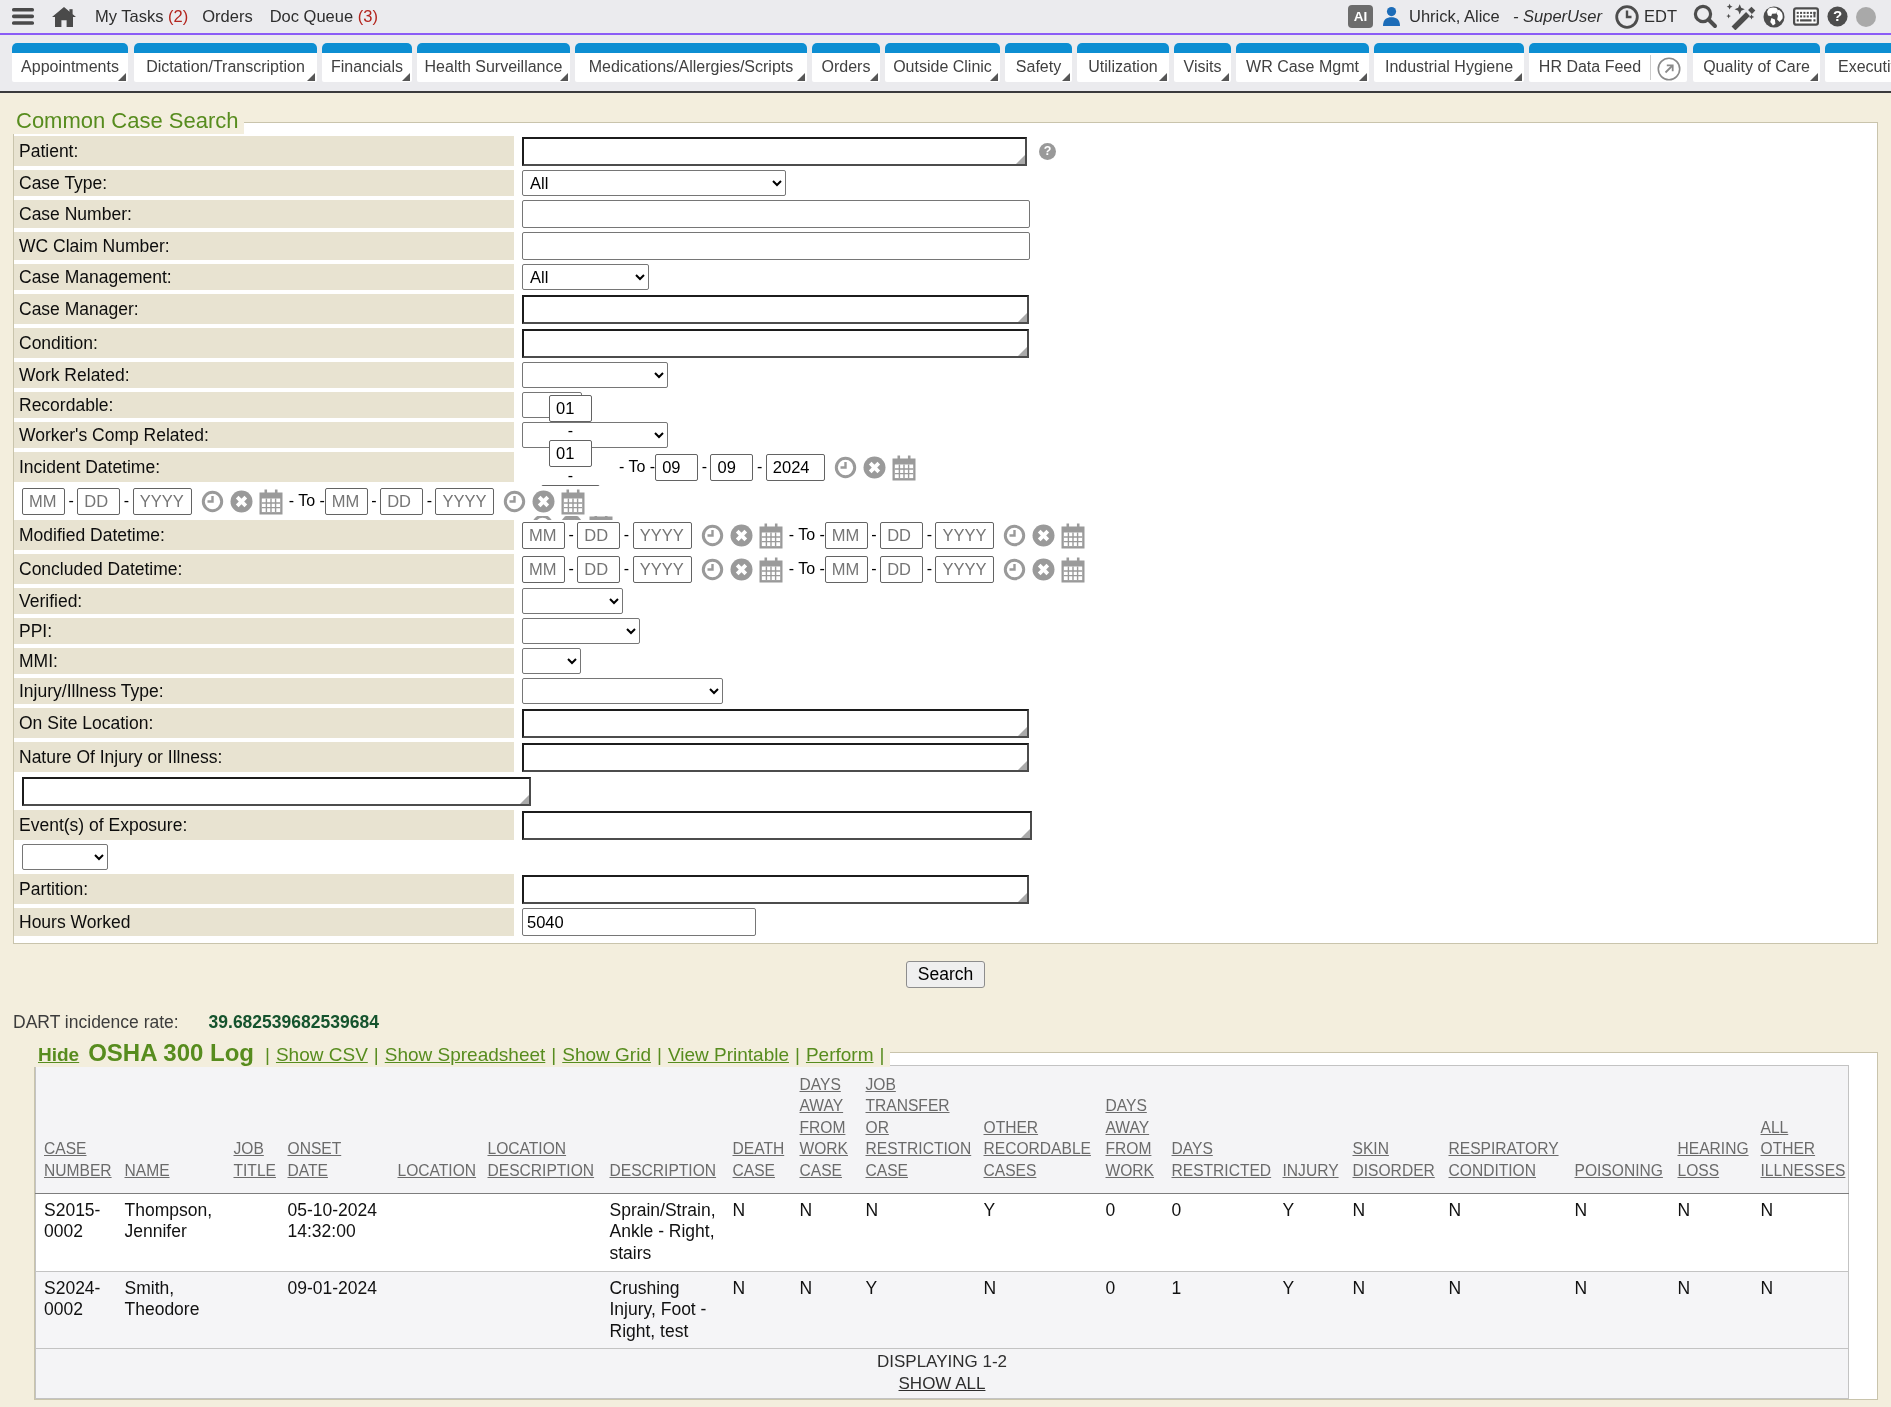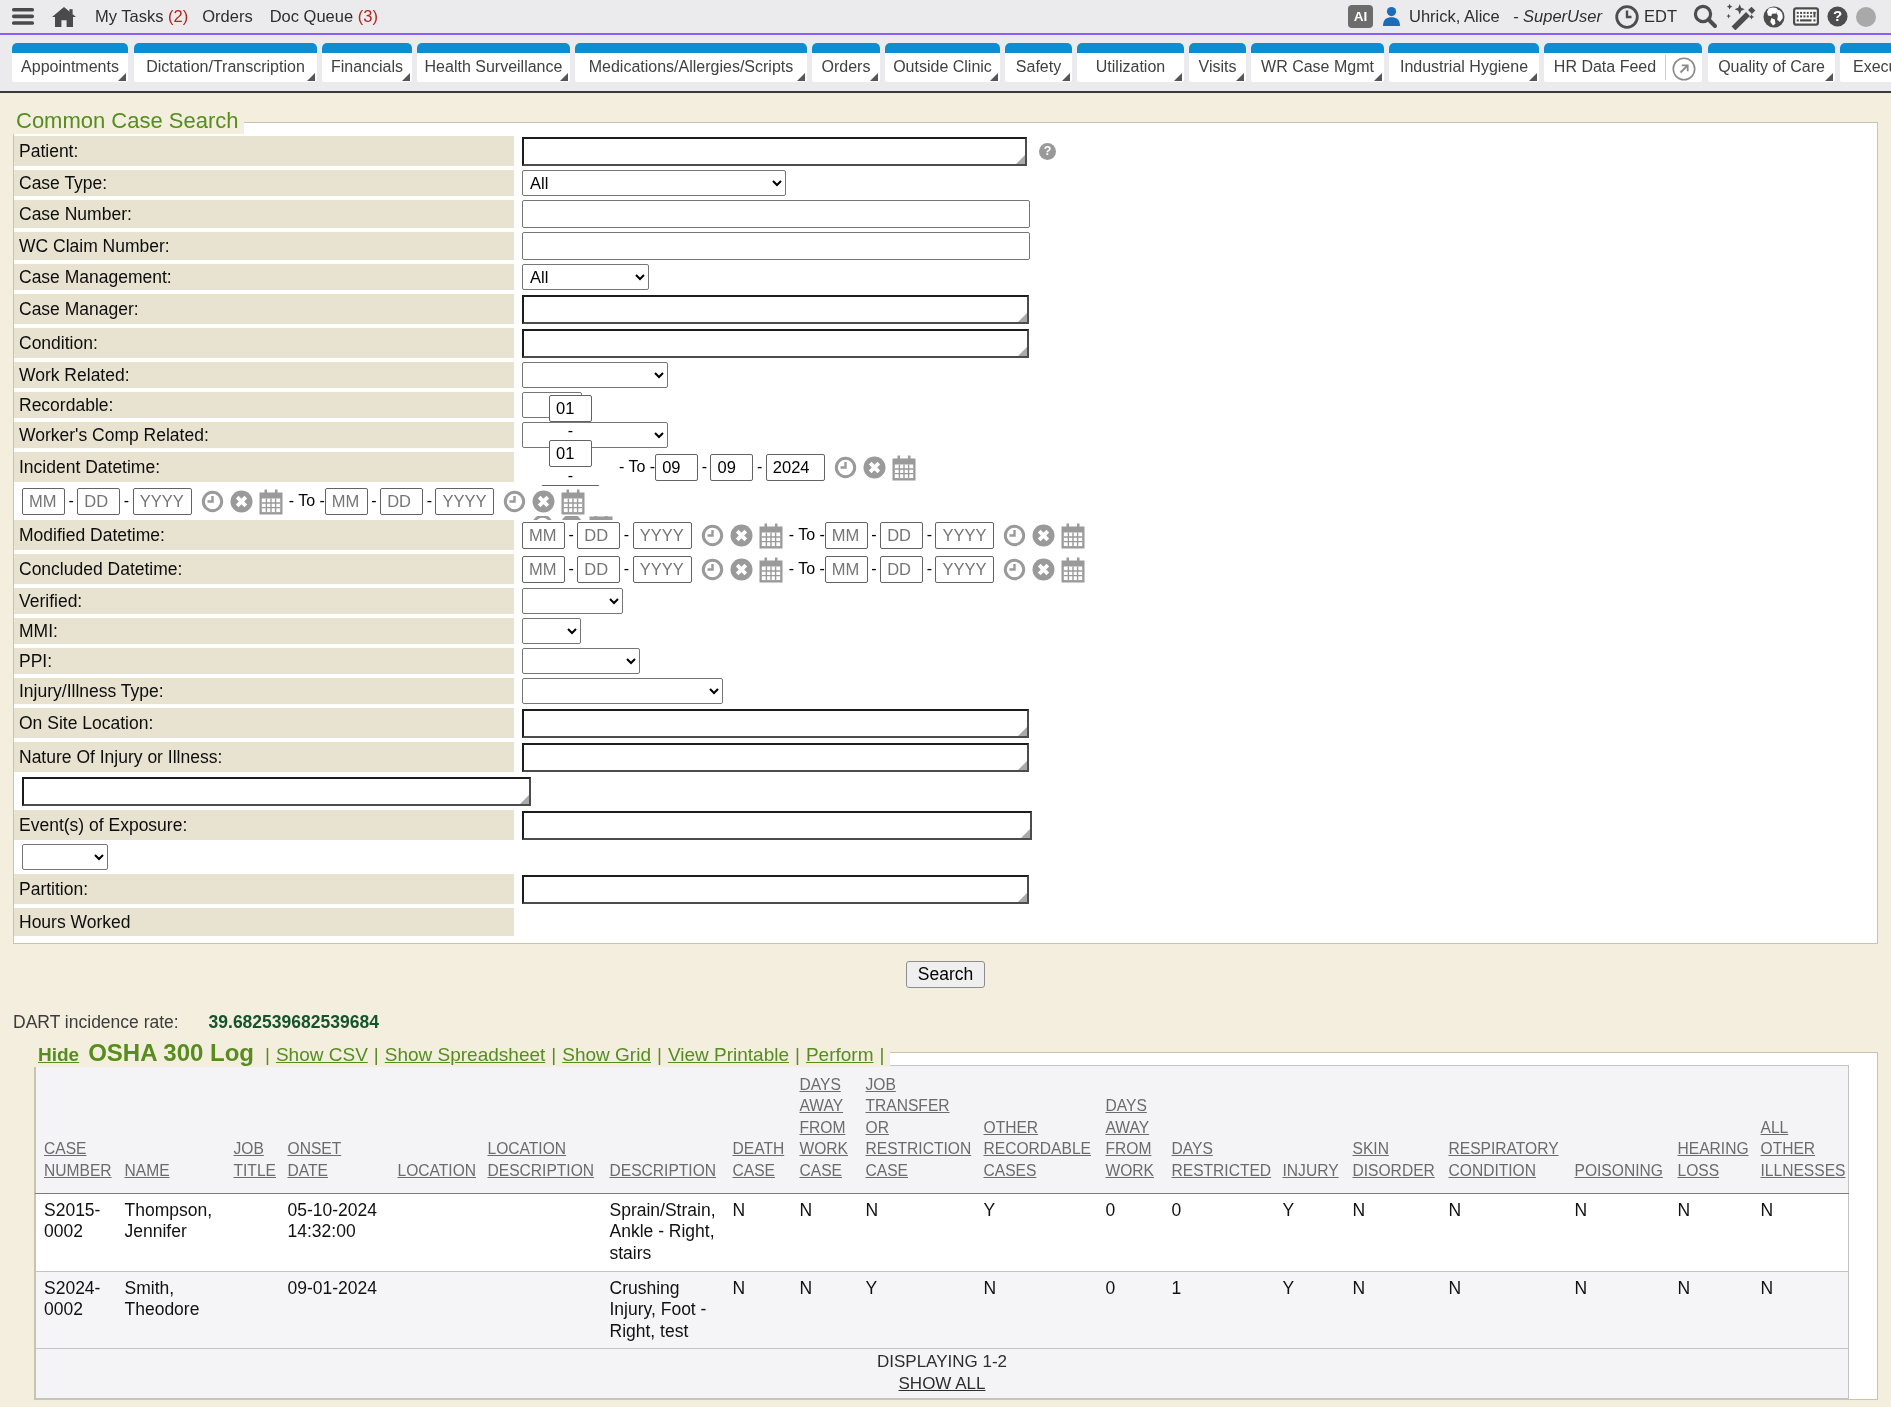--- a/index.html
+++ b/index.html
@@ -206,21 +206,21 @@
   <div class="tab" style="width:115px">
       <div class="strip"></div>
       <div class="txt">Outside Clinic</div>
       <div class="tri"></div>
     </div>
   <div class="tab" style="width:67px">
       <div class="strip"></div>
       <div class="txt">Safety</div>
       <div class="tri"></div>
     </div>
-  <div class="tab" style="width:107px">
+  <div class="tab" style="width:92px">
       <div class="strip"></div>
       <div class="txt">Utilization</div>
       <div class="tri"></div>
     </div>
   <div class="tab" style="width:57px">
       <div class="strip"></div>
       <div class="txt">Visits</div>
       <div class="tri"></div>
     </div>
   <div class="tab" style="width:133px">
@@ -549,29 +549,29 @@
           </span>
         </div>
       </div>
       <div class="frow h-sel">
         <div class="lbl">Verified:</div>
         <div class="inp">
           <select class="sel" style="width:101px"></select>
         </div>
       </div>
       <div class="frow h-sel">
+        <div class="lbl">PPI:</div>
+        <div class="inp">
+          <select class="sel" style="width:118px"></select>
+        </div>
+      </div>
+      <div class="frow h-sel">
         <div class="lbl">MMI:</div>
         <div class="inp">
           <select class="sel" style="width:59px"></select>
-        </div>
-      </div>
-      <div class="frow h-sel">
-        <div class="lbl">PPI:</div>
-        <div class="inp">
-          <select class="sel" style="width:118px"></select>
         </div>
       </div>
       <div class="frow h-sel">
         <div class="lbl">Injury/Illness Type:</div>
         <div class="inp">
           <select class="sel" style="width:201px"></select>
         </div>
       </div>
       <div class="frow h-ta">
         <div class="lbl">On Site Location:</div>
@@ -602,20 +602,23 @@
         </div>
       </div>
       <div class="frow h-ta">
         <div class="lbl">Partition:</div>
         <div class="inp">
           <span class="ta-wrap" style="width:507px"><textarea class="ta" style="width: 507px;"></textarea><span class="grip"></span></span>
         </div>
       </div>
       <div class="frow h-in">
         <div class="lbl">Hours Worked</div>
+        <div class="inp">
+          <input class="txt" style="width: 234px;" value="5040">
+        </div>
       </div>
     </div>
 </div>
 <div class="searchrow"><button class="search">Search</button></div>
 <div class="dart">DART incidence rate: <b>39.682539682539684</b></div>
 
 <div class="fs2">
   <div class="legend">
       <span class="ghide">Hide</span>
       <span class="gbig">OSHA 300 Log</span>

